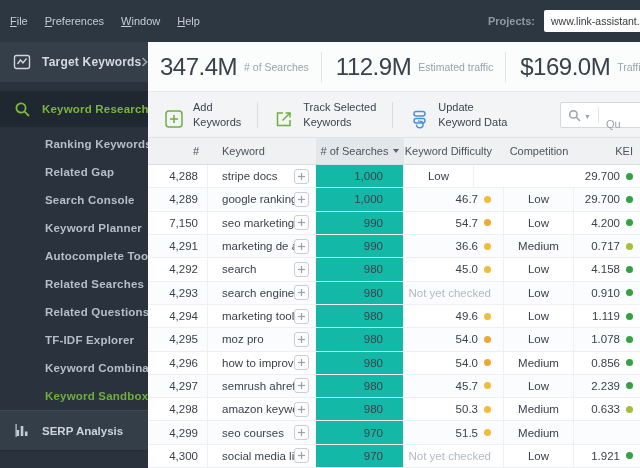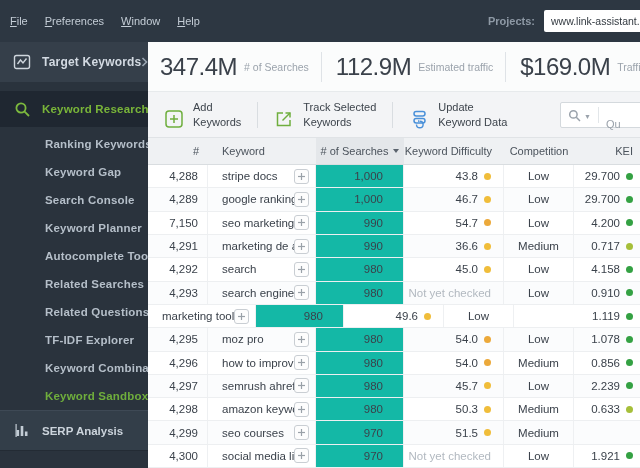--- a/index.html
+++ b/index.html
@@ -136,21 +136,21 @@
       </span>
       <span class="side-label">Keyword Research</span>
       <span class="side-chevron">
         <svg width="10" height="7" viewBox="0 0 10 7" fill="none" stroke="#79b539" stroke-width="1.6">
           <polyline points="1,1.5 5,5.5 9,1.5"></polyline>
         </svg>
       </span>
     </div>
     <div class="subitems">
         <div class="subitem">Ranking Keywords</div>
-        <div class="subitem">Keyword Gap</div>
+        <div class="subitem">Related Gap</div>
         <div class="subitem">Search Console</div>
         <div class="subitem">Keyword Planner</div>
         <div class="subitem">Autocomplete Tools</div>
         <div class="subitem">Related Searches</div>
         <div class="subitem">Related Questions</div>
         <div class="subitem">TF-IDF Explorer</div>
         <div class="subitem">Keyword Combinations</div>
         <div class="subitem active">Keyword Sandbox</div>
       </div>
     <div class="side-row side-serp">
@@ -254,24 +254,20 @@
           <div class="cell col-kw">
             <div class="kw-text">stripe docs</div>
             <div class="plus-btn">
               <svg width="9" height="9" viewBox="0 0 9 9" stroke="#9aa1a8" stroke-width="1.2">
                 <line x1="4.5" y1="1" x2="4.5" y2="8"></line>
                 <line x1="1" y1="4.5" x2="8" y2="4.5"></line>
               </svg>
             </div>
           </div>
           <div class="cell col-search">1,000</div>
-          <div class="cell col-diff">
-            <div>43.8</div>
-            <div class="dot" style="background: rgb(240, 189, 58);"></div>
-          </div>
           <div class="cell col-comp">Low</div>
           <div class="cell col-kei">
             <div>29.700</div>
             <div class="dot" style="background: rgb(52, 161, 67);"></div>
           </div>
         </div>
         <div class="row">
           <div class="cell col-num">4,289</div>
           <div class="cell col-kw">
             <div class="kw-text">google ranking tr...</div>
@@ -374,20 +370,21 @@
           <div class="cell col-diff">
             <div class="nyc">Not yet checked</div>
           </div>
           <div class="cell col-comp">Low</div>
           <div class="cell col-kei">
             <div>0.910</div>
             <div class="dot" style="background: rgb(52, 161, 67);"></div>
           </div>
         </div>
         <div class="row">
+          <div class="cell col-num">4,294</div>
           <div class="cell col-kw">
             <div class="kw-text">marketing tools</div>
             <div class="plus-btn">
               <svg width="9" height="9" viewBox="0 0 9 9" stroke="#9aa1a8" stroke-width="1.2">
                 <line x1="4.5" y1="1" x2="4.5" y2="8"></line>
                 <line x1="1" y1="4.5" x2="8" y2="4.5"></line>
               </svg>
             </div>
           </div>
           <div class="cell col-search">980</div>

